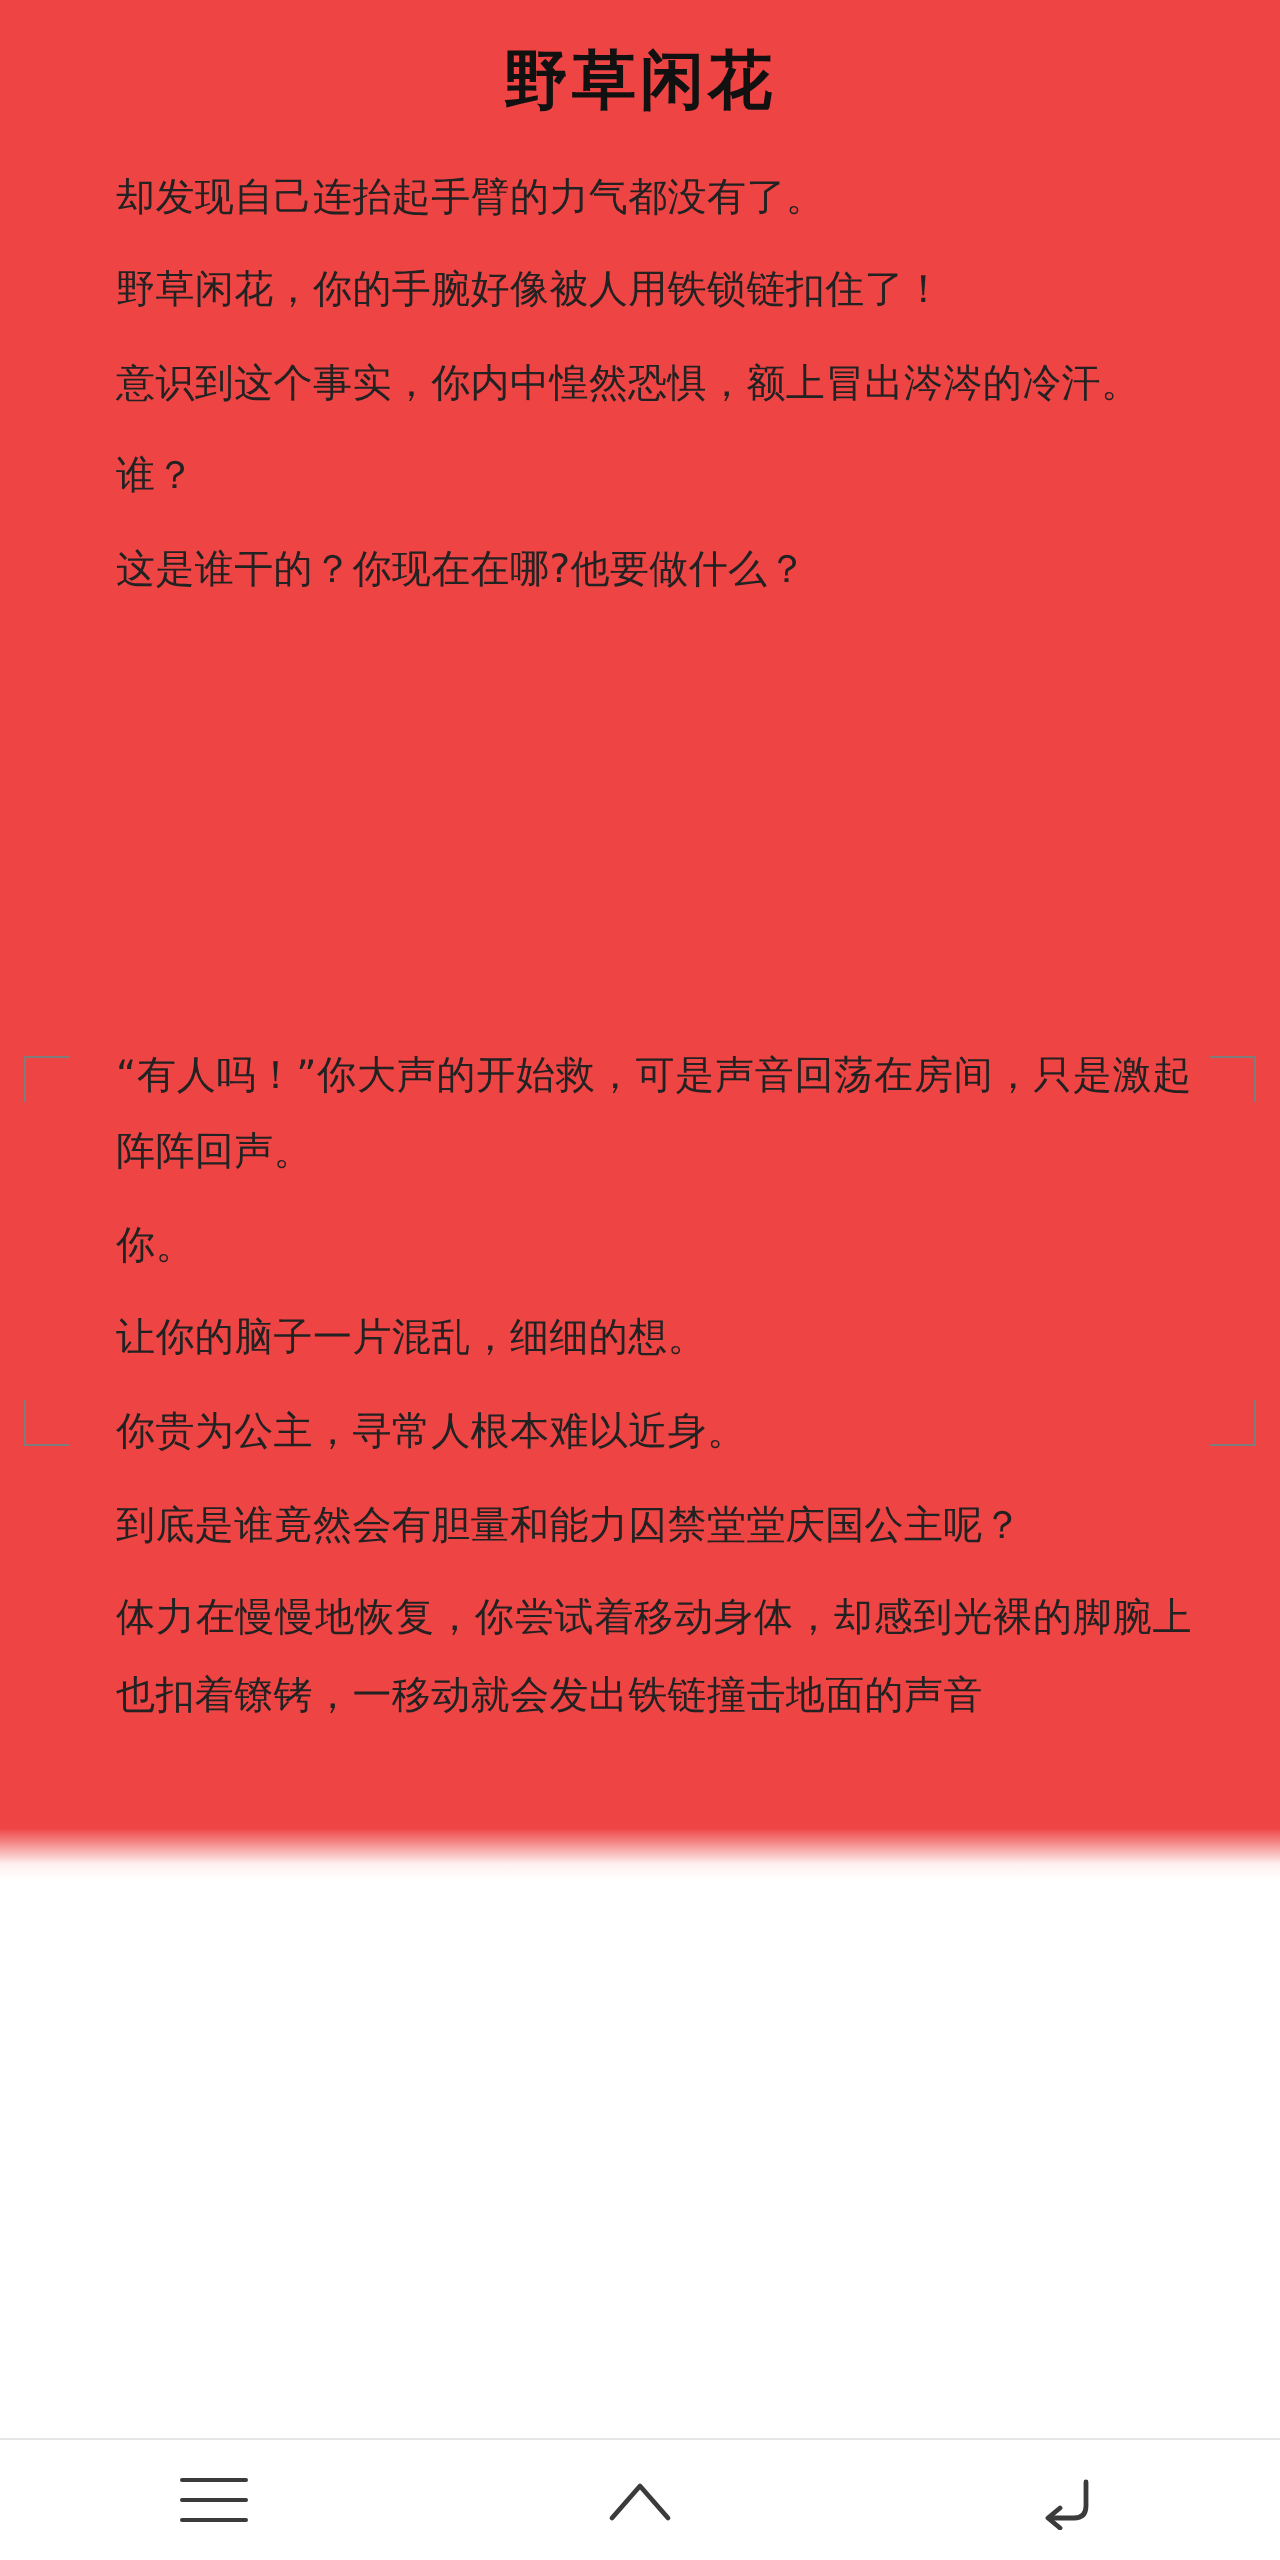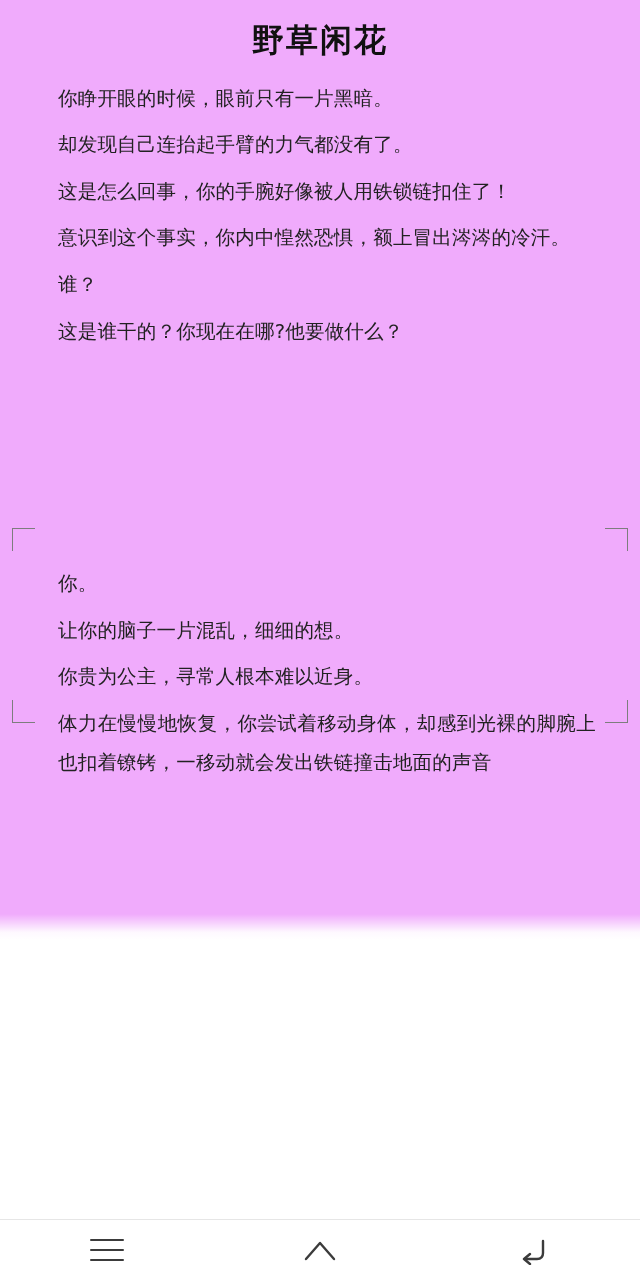--- a/index.html
+++ b/index.html
@@ -16,21 +16,21 @@
     color: #1a1a1a;
   }
 
   .reader {
     position: absolute;
     top: 0;
     left: 0;
     width: 640px;
     height: 940px;
     overflow: hidden;
-    background: #f0abfc;
+    background: #ef4444;
   }
 
   .page-title {
     text-align: center;
     font-size: 32px;
     font-weight: bold;
     letter-spacing: 2px;
     color: #111;
     margin: 10px 0 0 0;
     padding: 10px 0 18px 0;
@@ -111,32 +111,33 @@
   }
   .icon-menu span:last-child { margin-bottom: 0; }
 </style>
 </head>
 <body>
 
 <div class="reader">
 
   <div class="page-title">野草闲花</div>
 
-  <p class="para">你睁开眼的时候，眼前只有一片黑暗。</p>
   <p class="para">却发现自己连抬起手臂的力气都没有了。</p>
-  <p class="para">这是怎么回事，你的手腕好像被人用铁锁链扣住了！</p>
+  <p class="para">野草闲花，你的手腕好像被人用铁锁链扣住了！</p>
   <p class="para">意识到这个事实，你内中惶然恐惧，额上冒出涔涔的冷汗。</p>
   <p class="para">谁？</p>
   <p class="para">这是谁干的？你现在在哪?他要做什么？</p>
 
   <div class="spacer-gap"></div>
 
+  <p class="para">“有人吗！”你大声的开始救，可是声音回荡在房间，只是激起阵阵回声。</p>
   <p class="para">你。</p>
   <p class="para">让你的脑子一片混乱，细细的想。</p>
   <p class="para">你贵为公主，寻常人根本难以近身。</p>
+  <p class="para">到底是谁竟然会有胆量和能力囚禁堂堂庆国公主呢？</p>
   <p class="para">体力在慢慢地恢复，你尝试着移动身体，却感到光裸的脚腕上也扣着镣铐，一移动就会发出铁链撞击地面的声音</p>
 
   <div class="clip-fade"></div>
 </div>
 
 <div class="crop-mark cm-tl"></div>
 <div class="crop-mark cm-tr"></div>
 <div class="crop-mark cm-bl"></div>
 <div class="crop-mark cm-br"></div>
 

